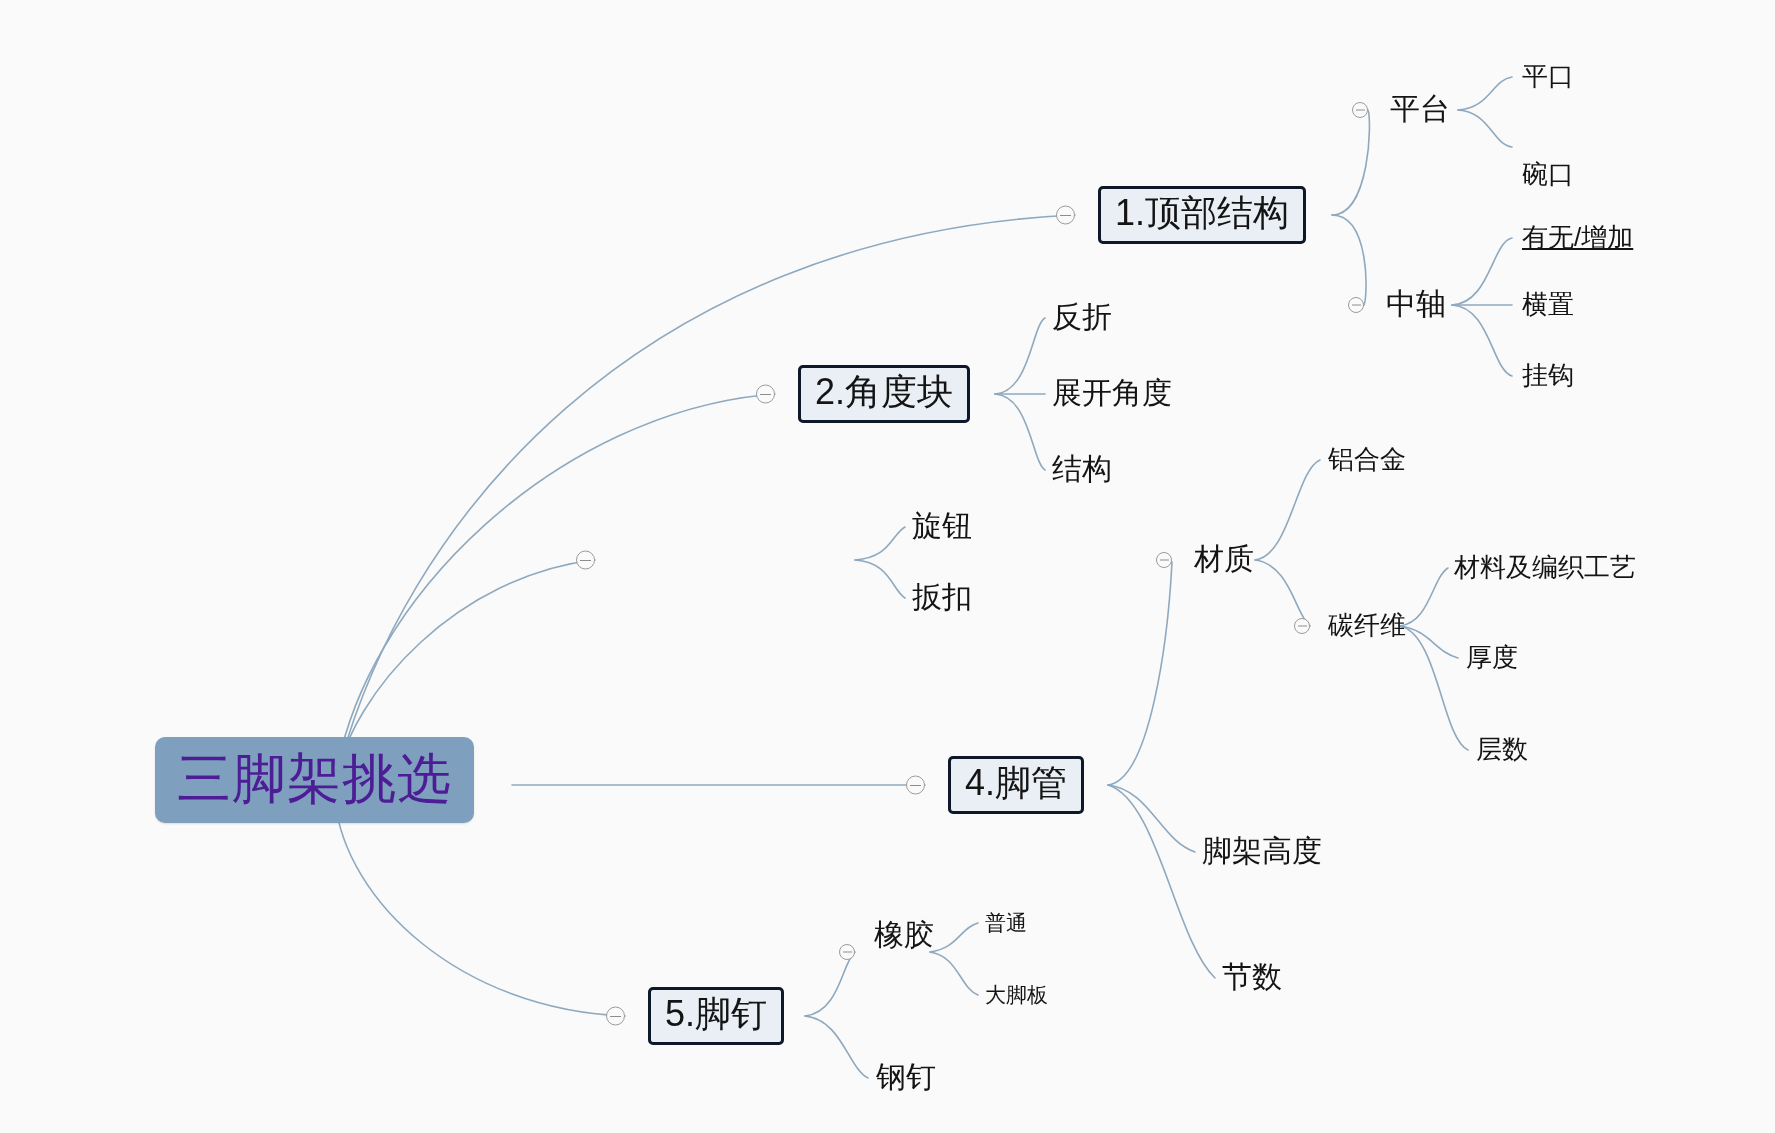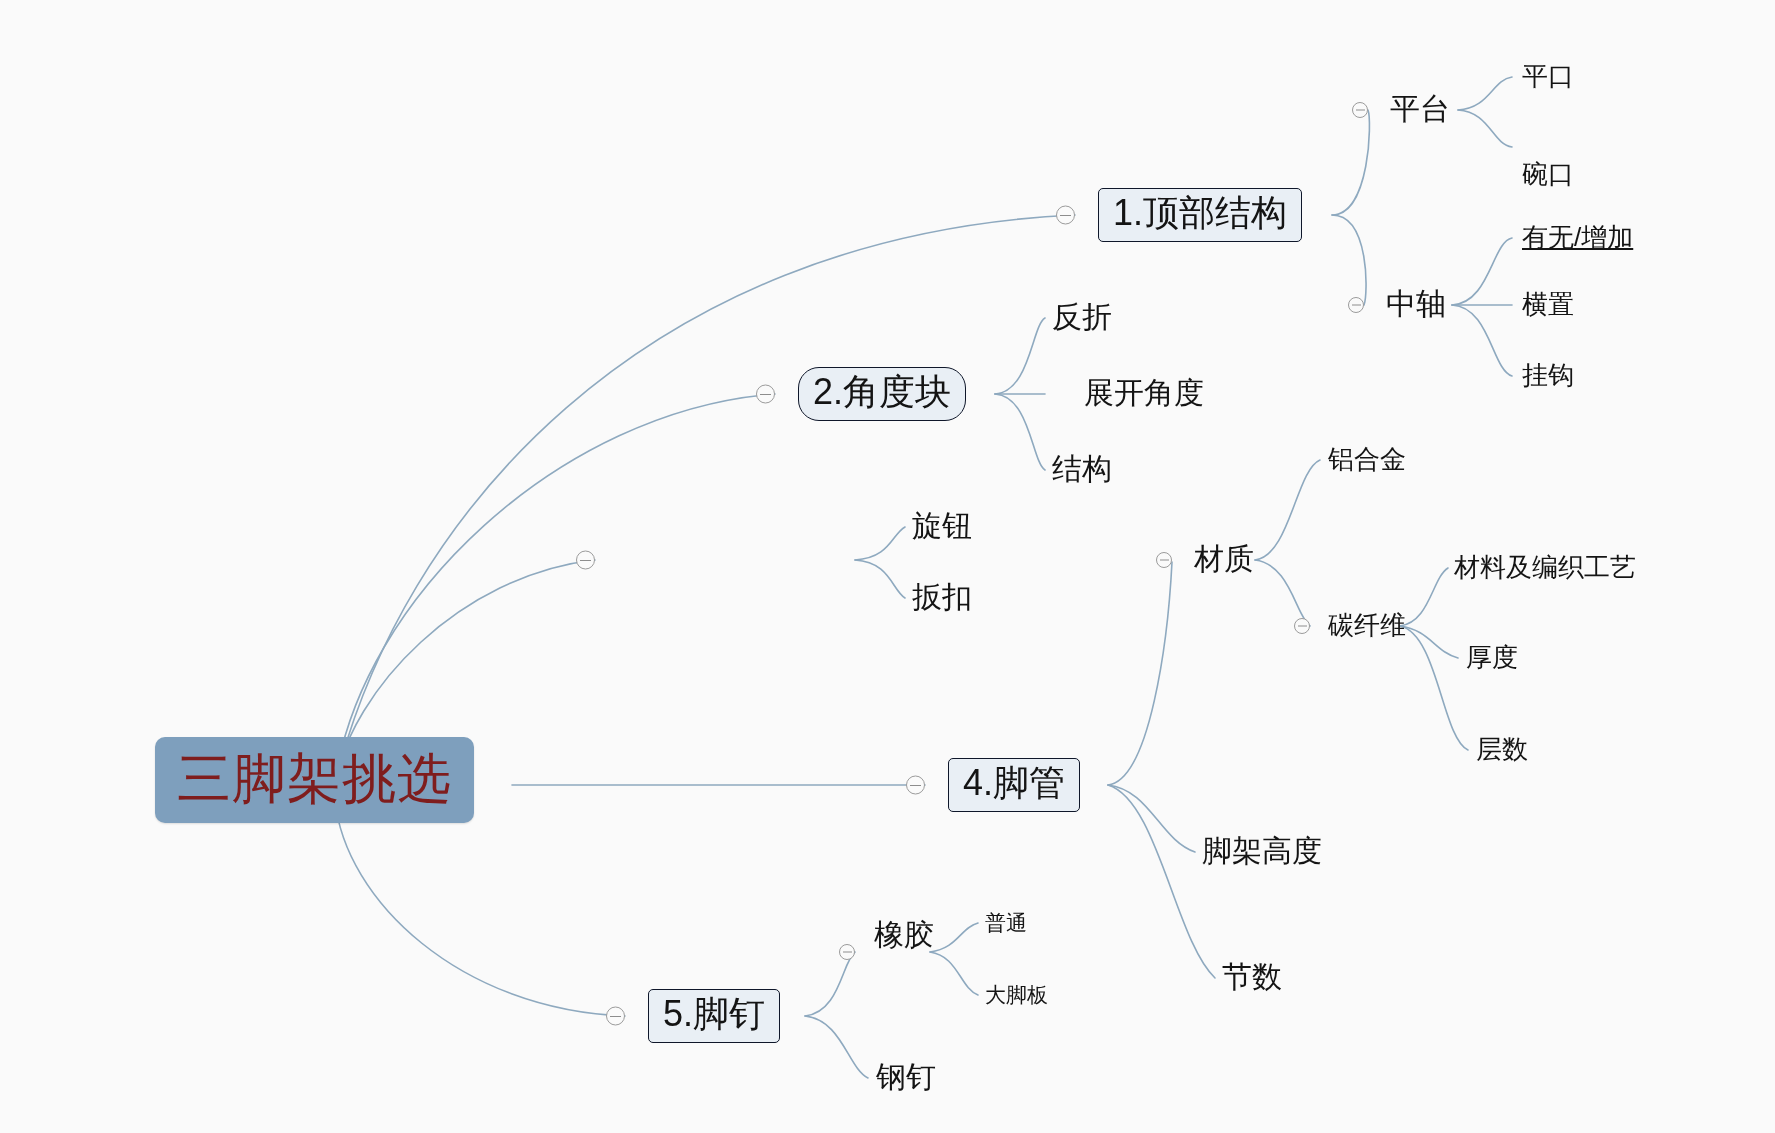--- a/index.html
+++ b/index.html
@@ -33,31 +33,31 @@
     position: absolute;
     white-space: nowrap;
     color: #141414;
     line-height: 1;
     display: flex;
     align-items: center;
   }
   
   .node-root {
     background: #7e9fbd;
-    color: #7f1d1d;
+    color: #4c1d95;
     border-radius: 10px;
     padding: 14px 22px 18px 22px;
     font-size: 54px;
     letter-spacing: 1px;
     box-shadow: 0 1px 2px rgba(0,0,0,0.12);
   }
   
   .node-box {
     background: #e9eff5;
-    border: 1px solid #0f172a;
+    border: 3px solid #0f172a;
     border-radius: 5px;
     padding: 6px 14px 10px 14px;
     font-size: 36px;
   }
   
   .node-plain {
     font-size: 30px;
     padding: 2px 2px 4px 2px;
   }
   
@@ -179,28 +179,28 @@
     <span>有无/增加</span>
   </div>
   <div class="node node-plain-sm" style="left:1520px; top:305px; transform: translateY(-50%);">
     <span>横置</span>
   </div>
   <div class="node node-plain-sm" style="left:1520px; top:376px; transform: translateY(-50%);">
     <span>挂钩</span>
   </div>
 
   <div class="toggle" style="left:775px; top:394px; transform: translate(-100%,-50%);"></div>
-  <div class="node node-box" style="left:798px; top:394px; transform: translateY(-50%); border-radius: 21px;">
+  <div class="node node-box" style="left:798px; top:394px; transform: translateY(-50%);">
     <span>2.角度块</span>
   </div>
 
   <div class="node node-plain" style="left:1050px; top:318px; transform: translateY(-50%);">
     <span>反折</span>
   </div>
-  <div class="node node-plain" style="left:1050px; top:394px; transform: translateY(-50%); margin-left: 32px;">
+  <div class="node node-plain" style="left:1050px; top:394px; transform: translateY(-50%);">
     <span>展开角度</span>
   </div>
   <div class="node node-plain" style="left:1050px; top:470px; transform: translateY(-50%);">
     <span>结构</span>
   </div>
 
   <div class="toggle" style="left:595px; top:560px; transform: translate(-100%,-50%);"></div>
 
   <div class="node node-plain" style="left:910px; top:527px; transform: translateY(-50%);">
     <span>旋钮</span>

